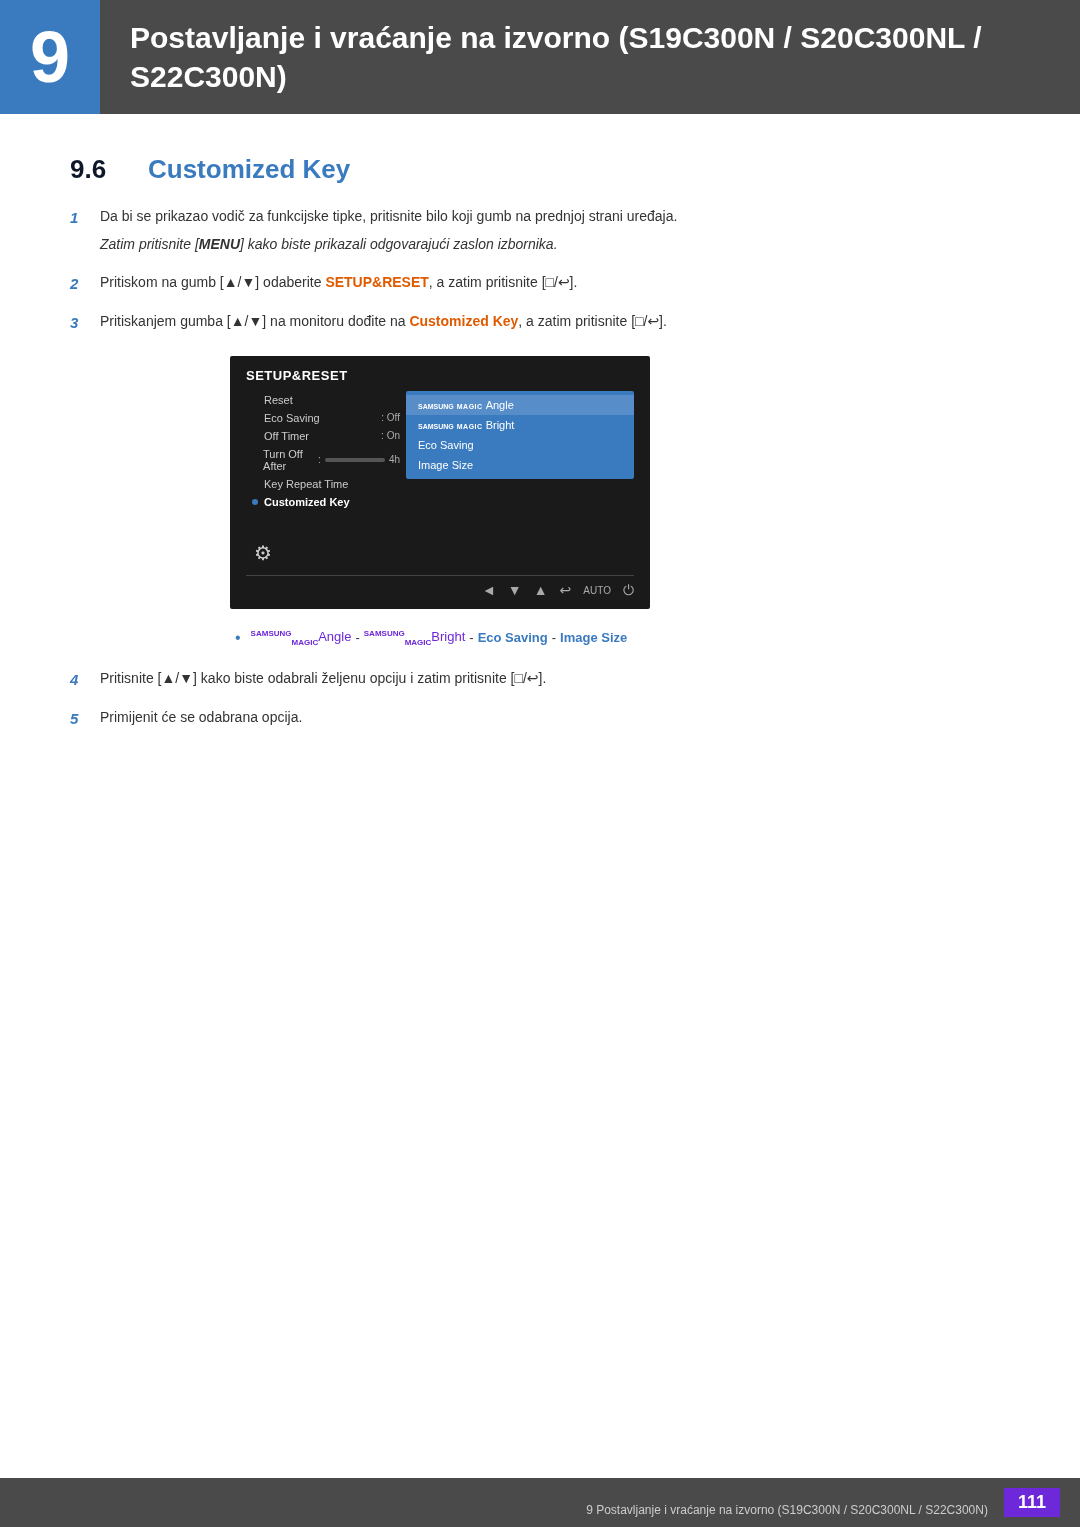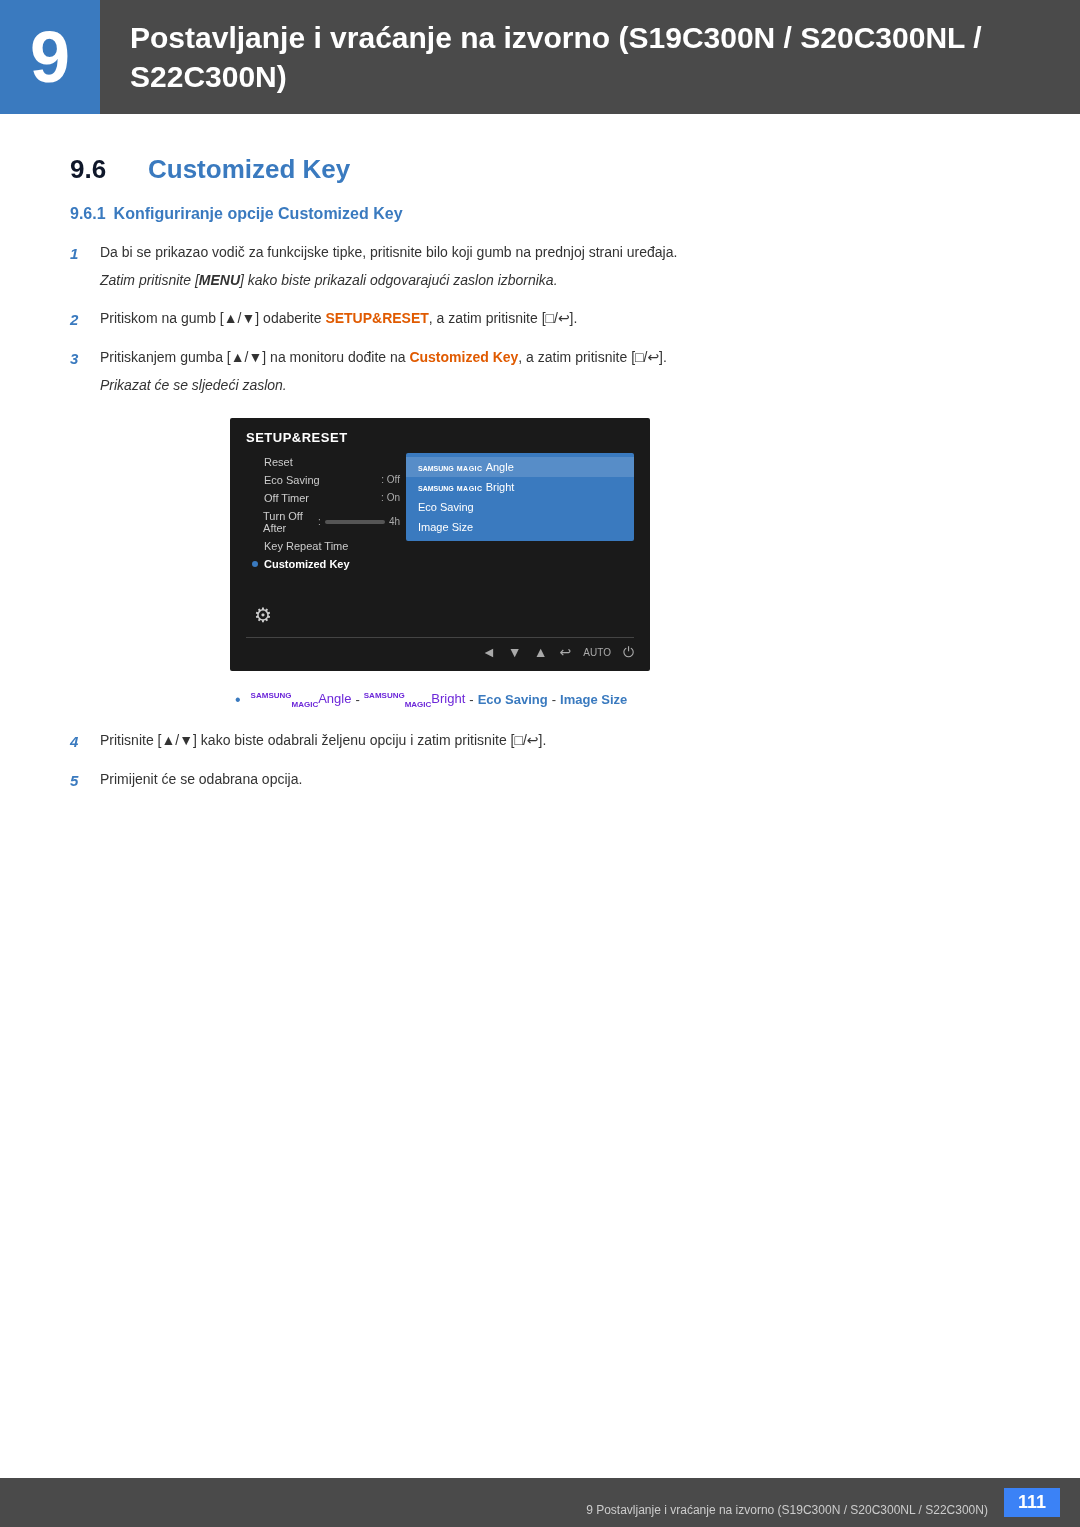--- a/index.html
+++ b/index.html
@@ -295,21 +295,21 @@
       display: flex;
       justify-content: flex-end;
       align-items: flex-end;
       gap: 16px;
     }
     .footer-text {
       color: #ccc;
       font-size: 12px;
     }
     .footer-page {
-      background: #3b82f6;
+      background: #6d28d9;
       color: #fff;
       font-size: 18px;
       font-weight: bold;
       padding: 4px 14px;
     }
   </style>
 </head>
 <body>
 
 <div class="header">
@@ -322,23 +322,20 @@
 </div>
 
 <div class="content">
 
   <div class="section-heading">
     <span class="section-number">9.6</span>
     <span class="section-title">Customized Key</span>
   </div>
 
 
-  <div class="subsection-heading">
-    <span class="subsection-number">9.6.1</span><span>Konfiguriranje opcije Customized Key</span>
-  </div>
 
   <ol class="steps">
 
     <li class="step">
       <span class="step-num">1</span>
       <span class="step-text">
         Da bi se prikazao vodič za funkcijske tipke, pritisnite bilo koji gumb na prednjoj strani uređaja.
         <span class="step-sub">Zatim pritisnite [<span class="bold-dark">MENU</span>] kako biste prikazali odgovarajući zaslon izbornika.</span>
       </span>
     </li>
@@ -347,21 +344,20 @@
       <span class="step-num">2</span>
       <span class="step-text">
         Pritiskom na gumb [▲/▼] odaberite <span class="bold-orange">SETUP&amp;RESET</span>, a zatim pritisnite [□/↩].
       </span>
     </li>
 
     <li class="step">
       <span class="step-num">3</span>
       <span class="step-text">
         Pritiskanjem gumba [▲/▼] na monitoru dođite na <span class="bold-orange">Customized Key</span>, a zatim pritisnite [□/↩].
-        <span class="step-sub">Prikazat će se sljedeći zaslon.</span>
       </span>
     </li>
 
   </ol>
 
   <div class="monitor-screenshot">
     <div class="menu-title">SETUP&amp;RESET</div>
     <div class="menu-body">
       <div class="menu-left">
         <ul class="menu-items">

